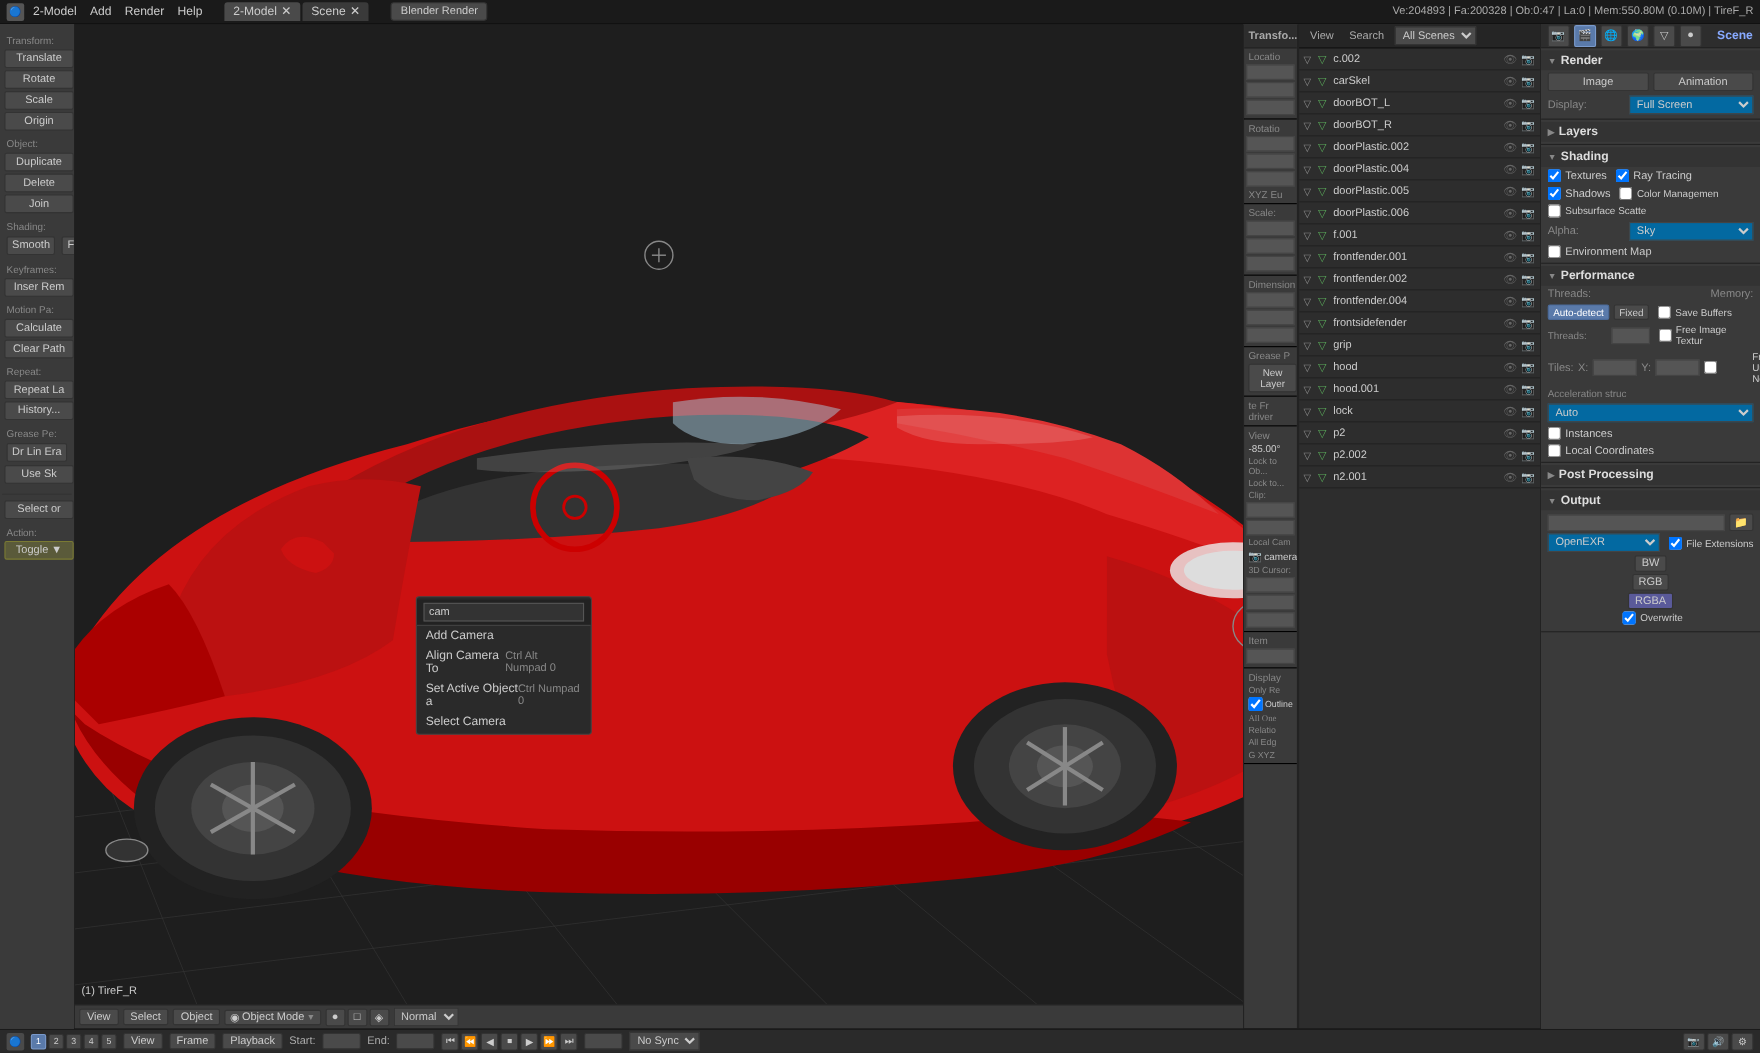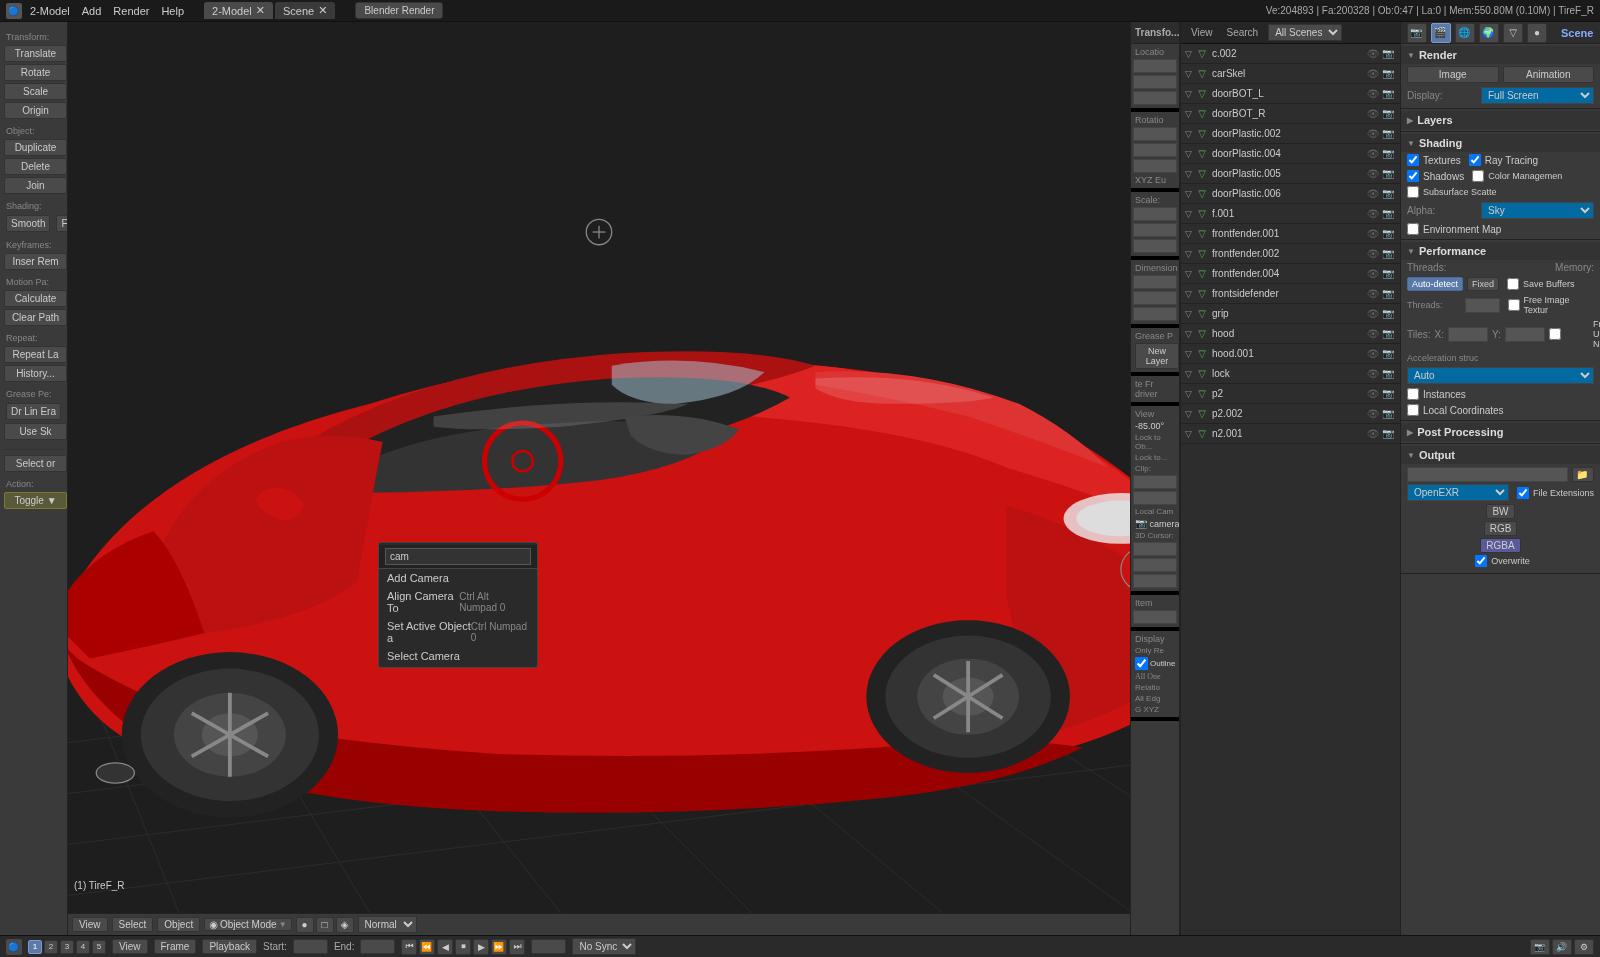--- a/index.html
+++ b/index.html
@@ -483,21 +483,21 @@
       align-items: center;
       padding: 0 4px;
       border-bottom: 1px solid #222;
       font-size: 10px;
       color: #aaa;
       flex-shrink: 0;
       font-weight: bold;
     }
     .transform-section {
       padding: 2px 2px;
-      border-bottom: 4px solid #000000;
+      border-bottom: 1px solid #000000;
     }
     .transform-title {
       font-size: 9px;
       color: #888;
       padding: 1px 2px;
     }
     .transform-num {
       background: #555;
       border: 1px solid #444;
       color: #ccc;
@@ -715,21 +715,21 @@
         <div class="context-menu-item">
           <span>Set Active Object a</span>
           <span class="shortcut">Ctrl Numpad 0</span>
         </div>
         <div class="context-menu-item">
           <span>Select Camera</span>
         </div>
       </div>
 
       
-      <div style="position:absolute;bottom:22px;left:6px;font-size:10px;color:#ccc;">
+      <div style="position:absolute;bottom:6px;left:6px;font-size:10px;color:#ccc;">
         <span>(1) TireF_R</span>
       </div>
     </div>
 
     <div class="viewport-bottom">
       <button class="vp-btn">View</button>
       <button class="vp-btn">Select</button>
       <button class="vp-btn">Object</button>
       <div style="display:flex;align-items:center;gap:2px;background:#4a4a4a;border:1px solid #333;border-radius:2px;padding:0 4px;">
         <span style="font-size:10px;color:#ccc;">◉</span>

